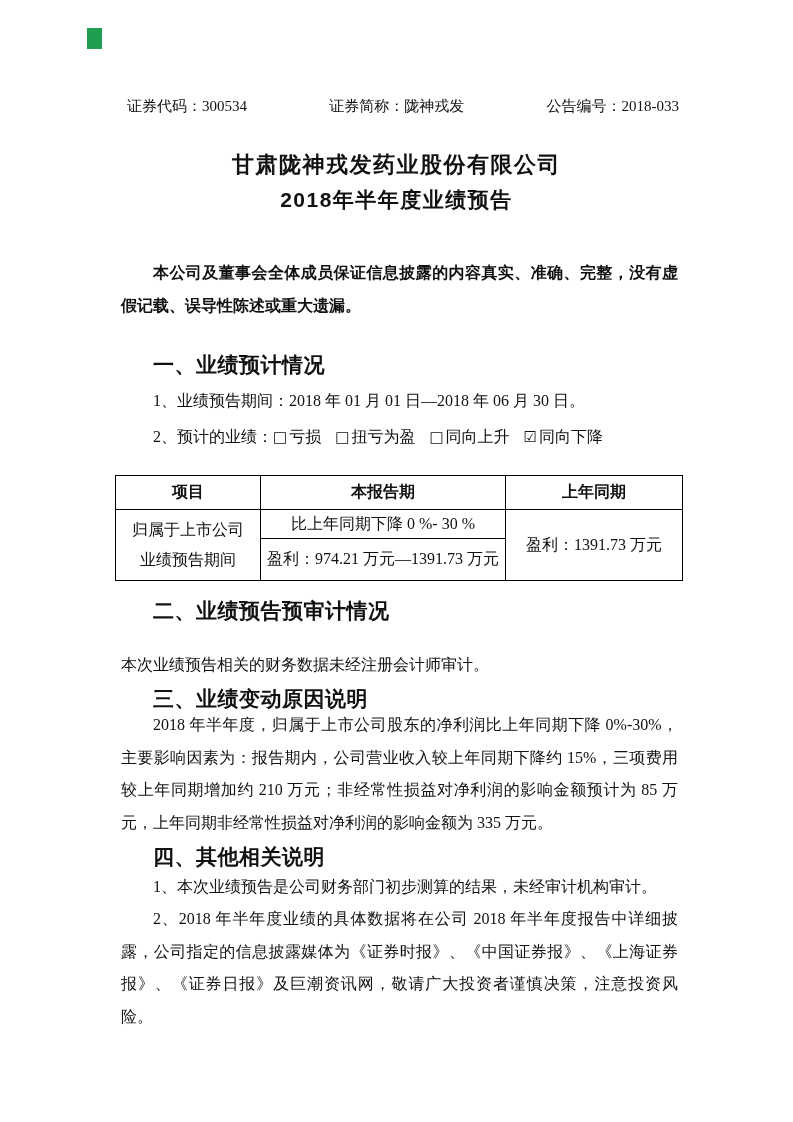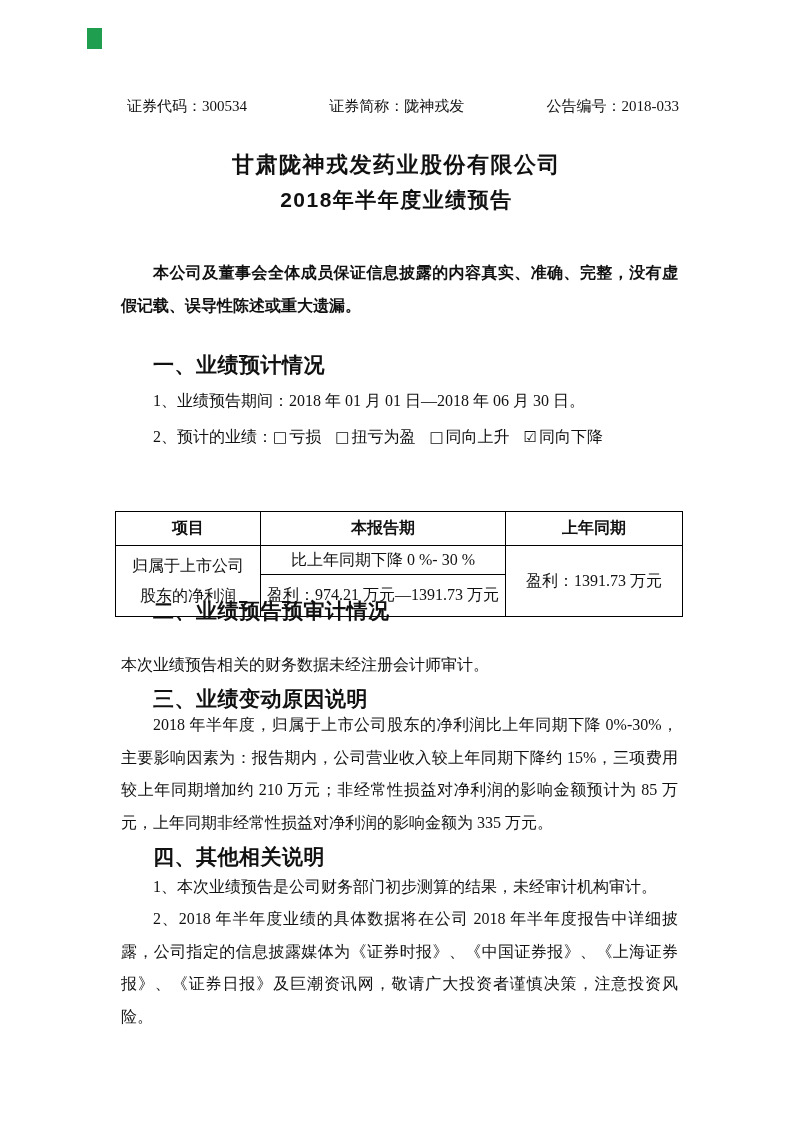--- a/index.html
+++ b/index.html
@@ -31,21 +31,21 @@
   .disclaimer { top:256px; line-height:33px; }
 
   .s1-heading { top:349px; }
   .s1-item1   { top:385px; }
   .s1-item2   { top:421px; }
   .s1-item3   { top:457px; }
   .option { margin-right:14px; white-space:nowrap; }
   .box-glyph { font-family:"DejaVu Sans",sans-serif; font-size:15px; margin-right:2px; }
 
   table.forecast {
-    position:absolute; top:511px; left:115px; width:567px;
+    position:absolute; top:475px; left:115px; width:567px;
     border-collapse:collapse; table-layout:fixed;
     font-size:16px;
   }
   table.forecast th, table.forecast td {
     border:1.5px solid #000; text-align:center; vertical-align:middle;
     padding:0 4px; overflow:hidden;
   }
   table.forecast th {
     font-family:"Liberation Sans","DejaVu Sans",sans-serif; font-weight:bold;
     height:33px; font-size:16px;
@@ -99,21 +99,21 @@
       </colgroup>
     <tbody>
         <tr>
       <th>项目</th>
       <th>本报告期</th>
       <th>上年同期</th>
     </tr>
     <tr class="row-a">
       <td rowspan="2" class="cell-item">
         <div>归属于上市公司</div>
-        <div>股东的净利润</div>
+        <div>业绩预告期间</div>
       </td>
       <td>比上年同期下降 0 %- 30 %</td>
       <td rowspan="2">盈利：1391.73 万元</td>
     </tr>
     <tr class="row-b">
       <td>盈利：974.21 万元—1391.73 万元</td>
     </tr>
   </tbody>
     </table>
 

